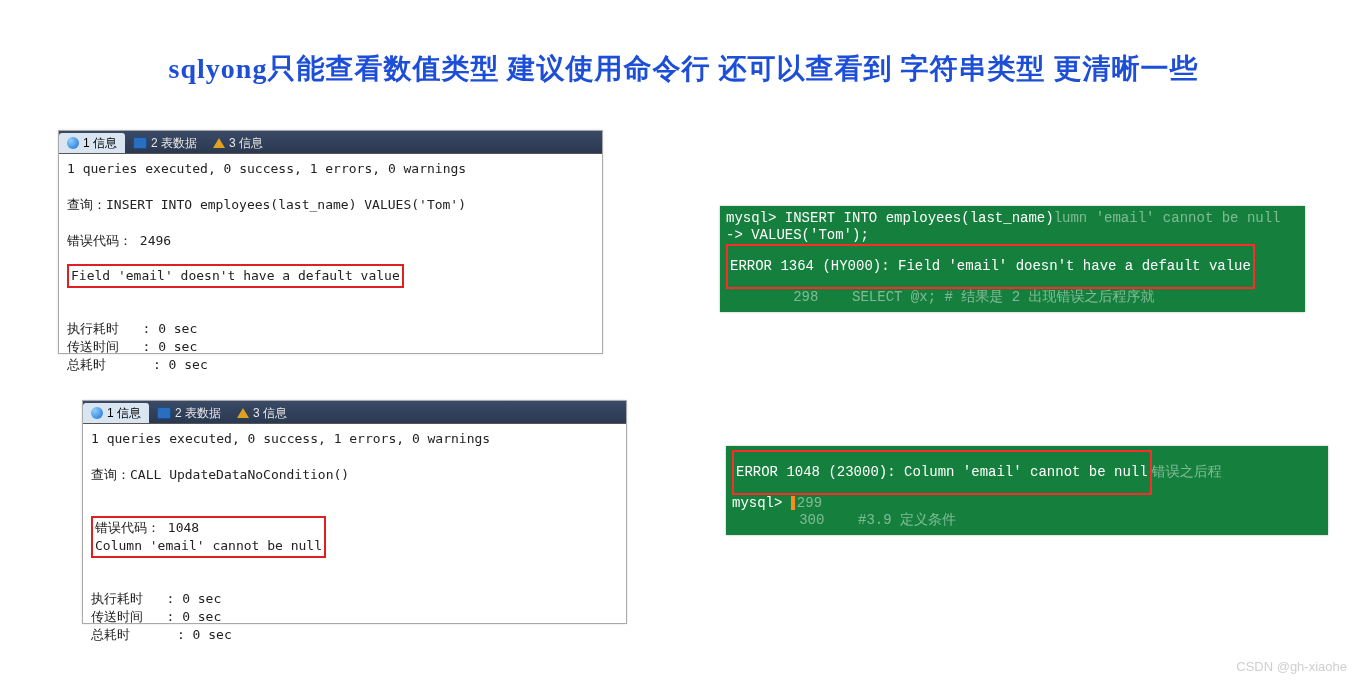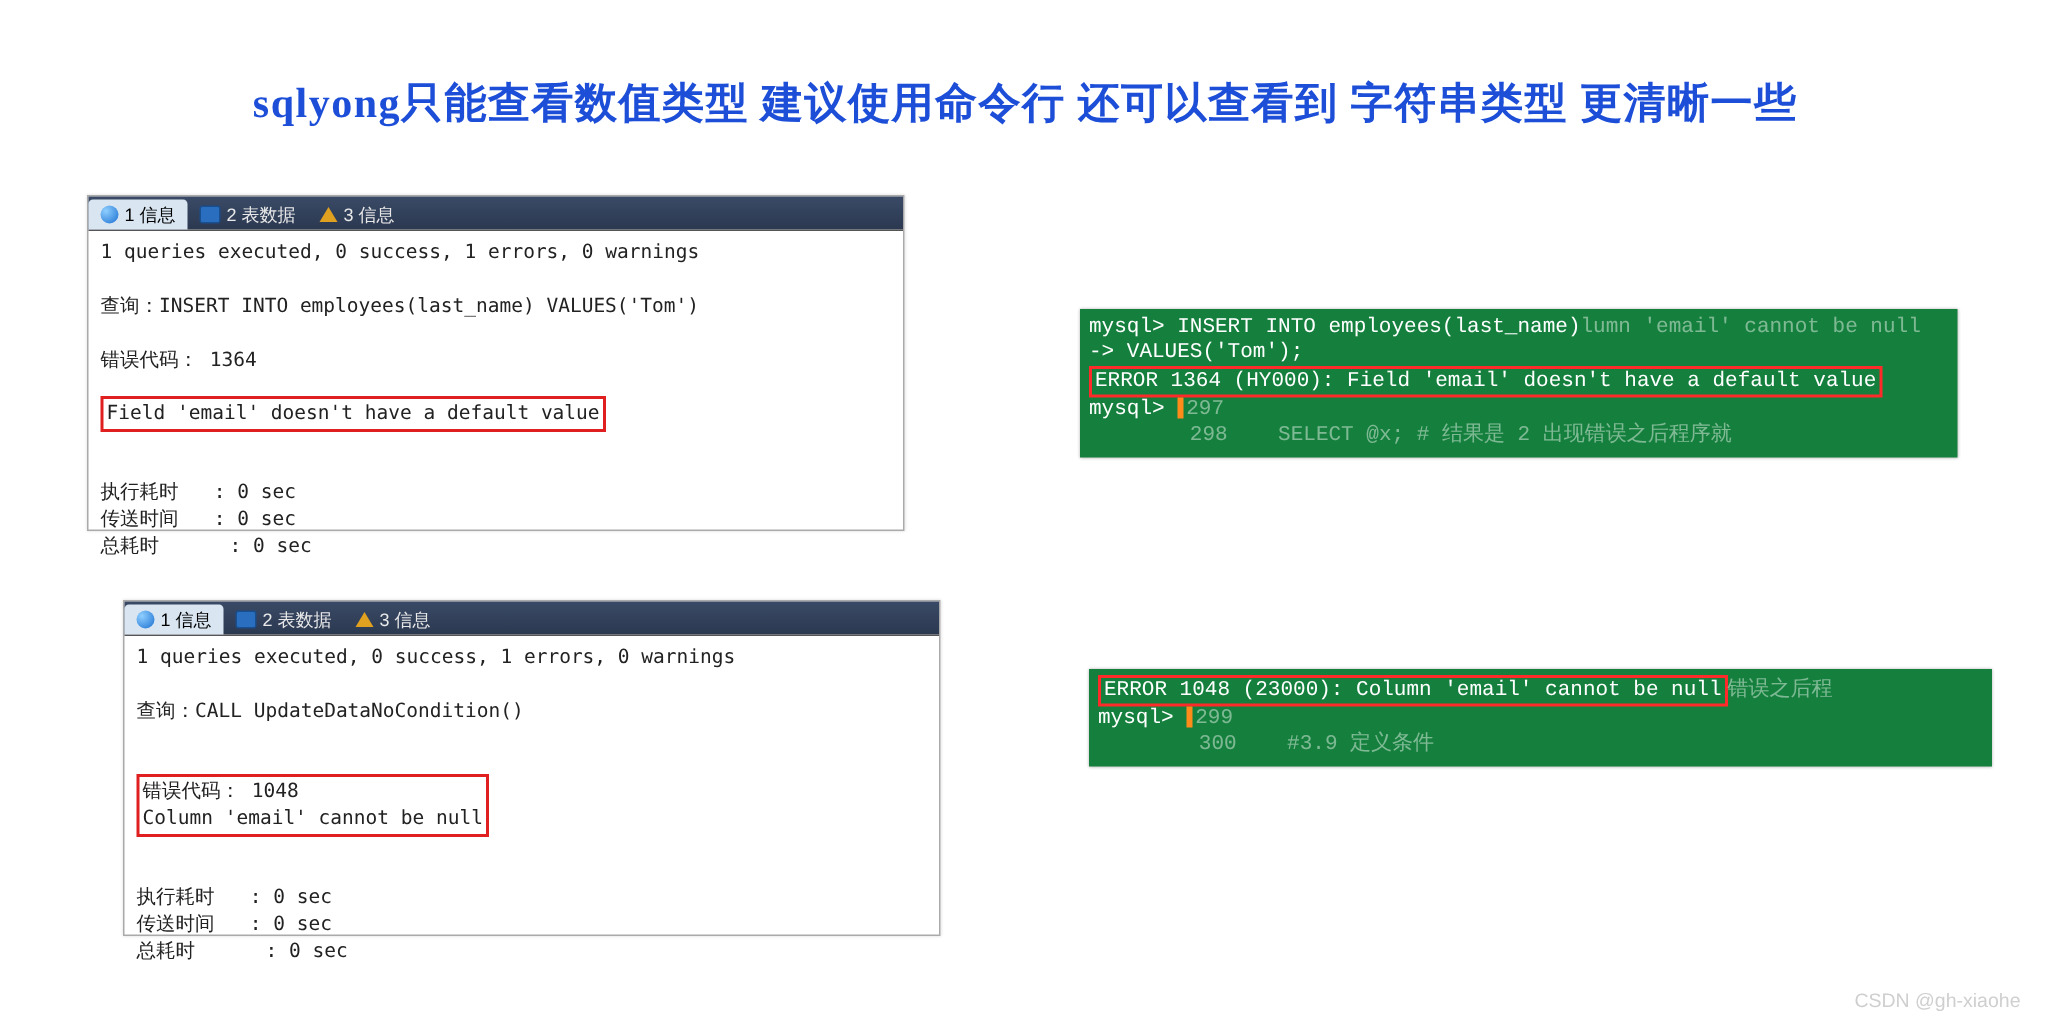--- a/index.html
+++ b/index.html
@@ -93,21 +93,21 @@
     padding: 4px 6px 6px 6px;
     box-shadow: 0 0 2px rgba(0,0,0,.3);
   }
   .cli1 { top: 206px; left: 720px; width: 573px; }
   .cli2 { top: 446px; left: 726px; width: 590px; }
   .cli-block .ghost {
     color: rgba(255,255,255,.45);
   }
   .cli-red {
     border: 2px solid #ff2a2a;
-    padding: 0 2px;
+    padding: 12px 2px;
     display: inline-block;
   }
   .orange-bar {
     display:inline-block;
     width:4px; height:14px;
     background:#ff8c1a;
     vertical-align:middle;
     margin-right:2px;
   }
   .watermark {
@@ -136,21 +136,21 @@
     </div>
     <div class="tab">
       <span class="cir-msg"></span>
       <span>3 信息</span>
     </div>
   </div>
   <div class="panel-body"><span>1 queries executed, 0 success, 1 errors, 0 warnings</span>
 
 <span>查询：</span><span>INSERT INTO employees(last_name) VALUES('Tom')</span>
 
-<span>错误代码：</span> <span>1364</span>
+<span>错误代码：</span> <span>2496</span>
 <span class="red-box"><span>Field 'email' doesn't have a default value</span></span>
 
 <span>执行耗时</span>   <span>: 0 sec</span>
 <span>传送时间</span>   <span>: 0 sec</span>
 <span>总耗时</span>      <span>: 0 sec</span></div>
 </div>
 
 <div class="sqlyog-panel panel2">
   <div class="tab-bar">
     <div class="tab active">
@@ -175,21 +175,20 @@
 
 <span>执行耗时</span>   <span>: 0 sec</span>
 <span>传送时间</span>   <span>: 0 sec</span>
 <span>总耗时</span>      <span>: 0 sec</span></div>
 </div>
 
 <div class="cli-block cli1">
 <div><span>mysql&gt; INSERT INTO employees(last_name)</span><span class="ghost">lumn 'email' cannot be null</span></div>
 <div>    -&gt; VALUES('Tom');</div>
 <div><span class="cli-red">ERROR 1364 (HY000): Field 'email' doesn't have a default value</span></div>
-<div><span>mysql&gt;</span>&nbsp;<span class="orange-bar"></span><span class="ghost">297</span></div>
 <div class="ghost">&nbsp;&nbsp;&nbsp;&nbsp;&nbsp;&nbsp;&nbsp;&nbsp;<span>298</span>&nbsp;&nbsp;&nbsp;&nbsp;<span>SELECT @x; # 结果是 2 出现错误之后程序就</span></div>
 </div>
 
 <div class="cli-block cli2">
 <div><span class="cli-red">ERROR 1048 (23000): Column 'email' cannot be null</span><span class="ghost">错误之后程</span></div>
 <div><span>mysql&gt;</span>&nbsp;<span class="orange-bar"></span><span class="ghost">299</span></div>
 <div class="ghost">&nbsp;&nbsp;&nbsp;&nbsp;&nbsp;&nbsp;&nbsp;&nbsp;<span>300</span>&nbsp;&nbsp;&nbsp;&nbsp;<span>#3.9 定义条件</span></div>
 </div>
 
 <div class="watermark">CSDN @gh-xiaohe</div>

